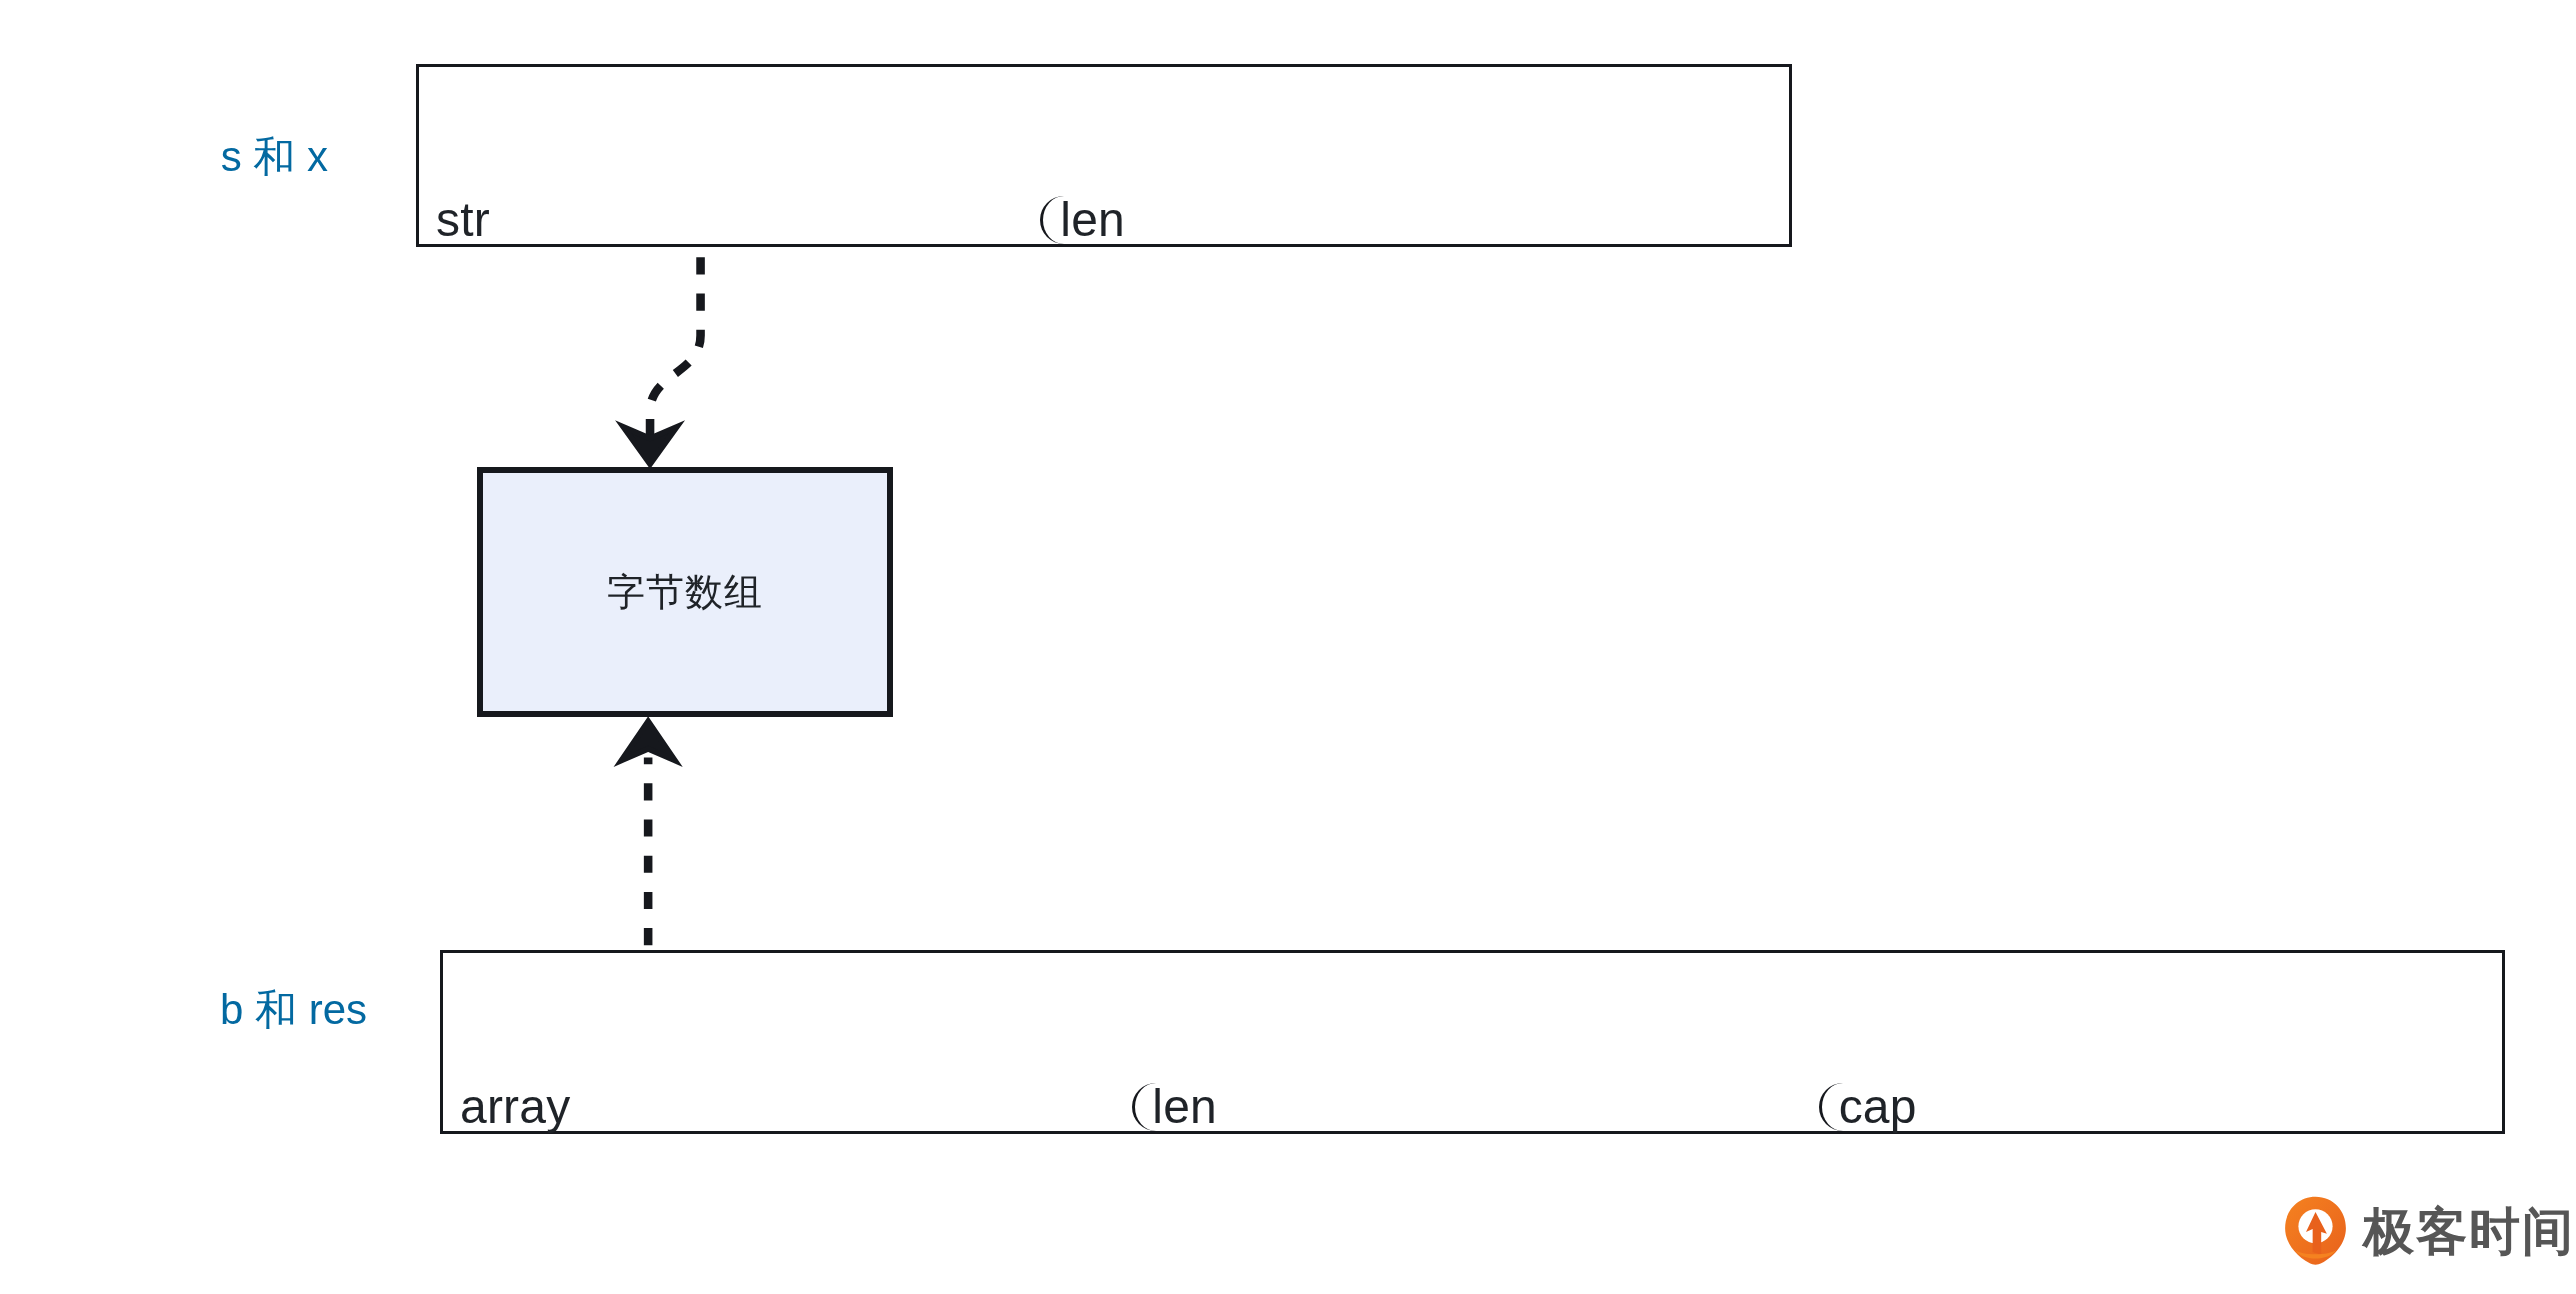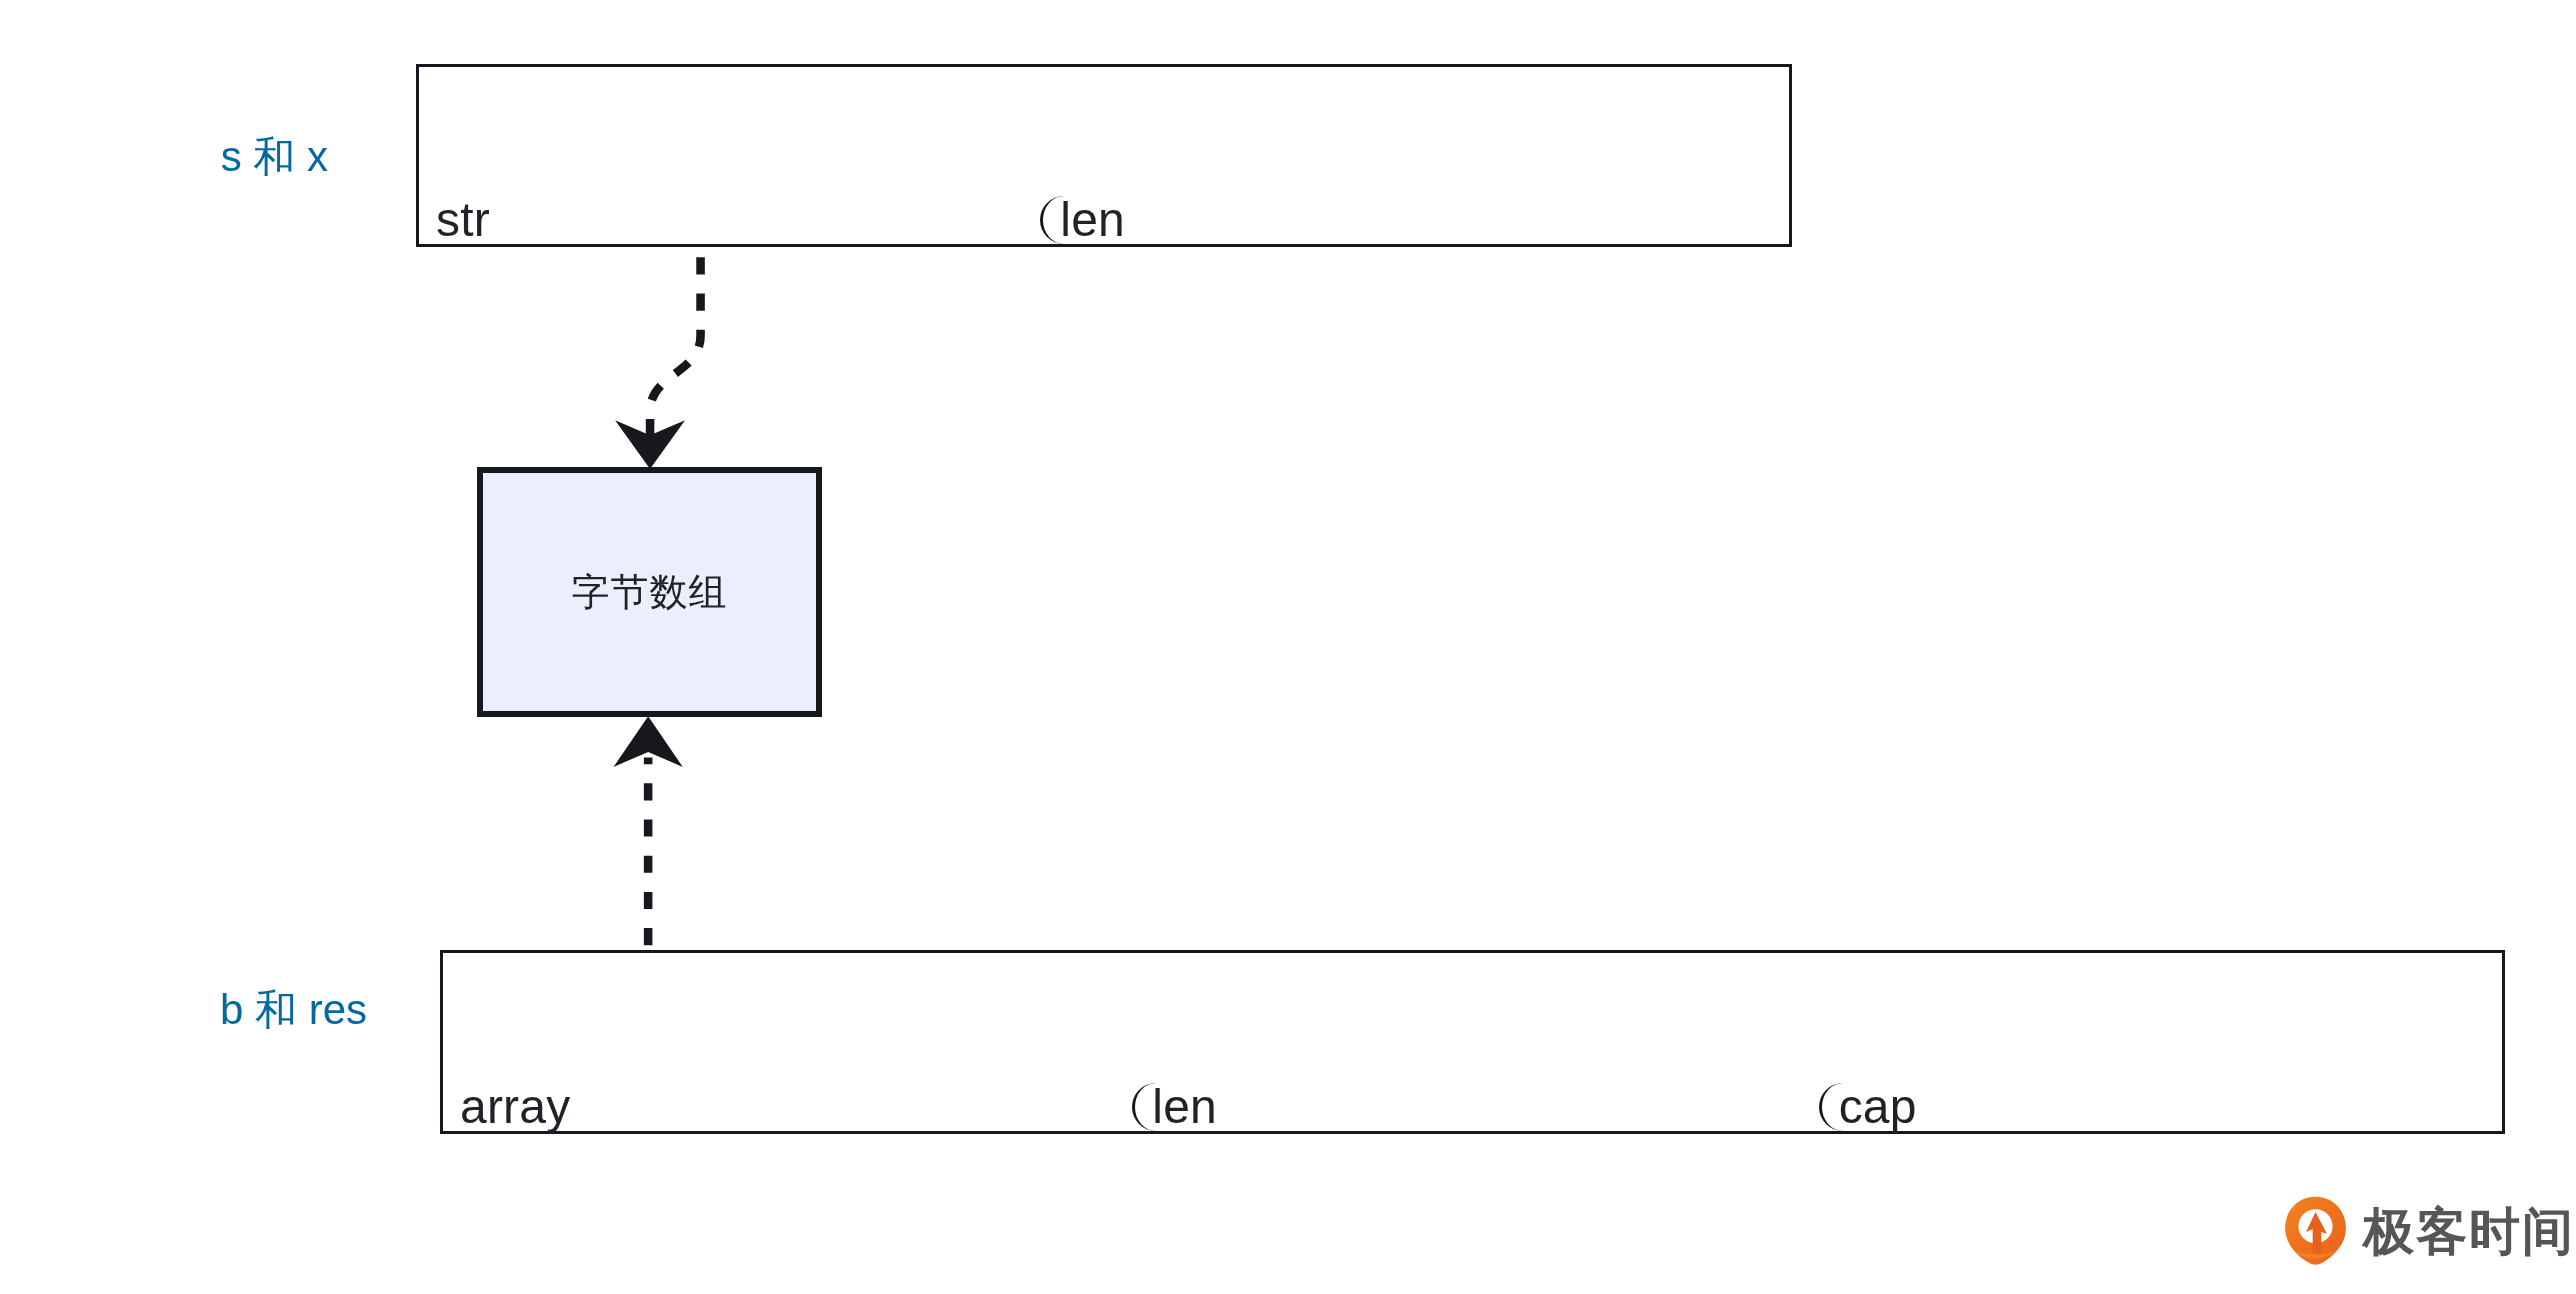--- a/index.html
+++ b/index.html
@@ -110,21 +110,21 @@
 
   <div class="struct-box" style="left:416px; top:64px; width:1376px; height:183px;">
     <div class="struct-cell" style="width:624px;">
       <span class="cell-label">str</span>
     </div>
     <div class="struct-cell" style="width:752px;">
       <span class="cell-label">len</span>
     </div>
   </div>
 
-  <div class="heap-box" style="left:477px; top:467px; width:345px; height:250px;">
+  <div class="heap-box" style="left:477px; top:467px; width:416px; height:250px;">
     <span class="heap-label">字节数组</span>
   </div>
 
   <div class="row-label" style="left:95px; top:989px; width:272px;">b 和 res</div>
 
   <div class="struct-box" style="left:440px; top:950px; width:2065px; height:184px;">
     <div class="struct-cell" style="width:690px;border-radius:18px;">
       <span class="cell-label">array</span>
     </div>
     <div class="struct-cell" style="width:687px;">

